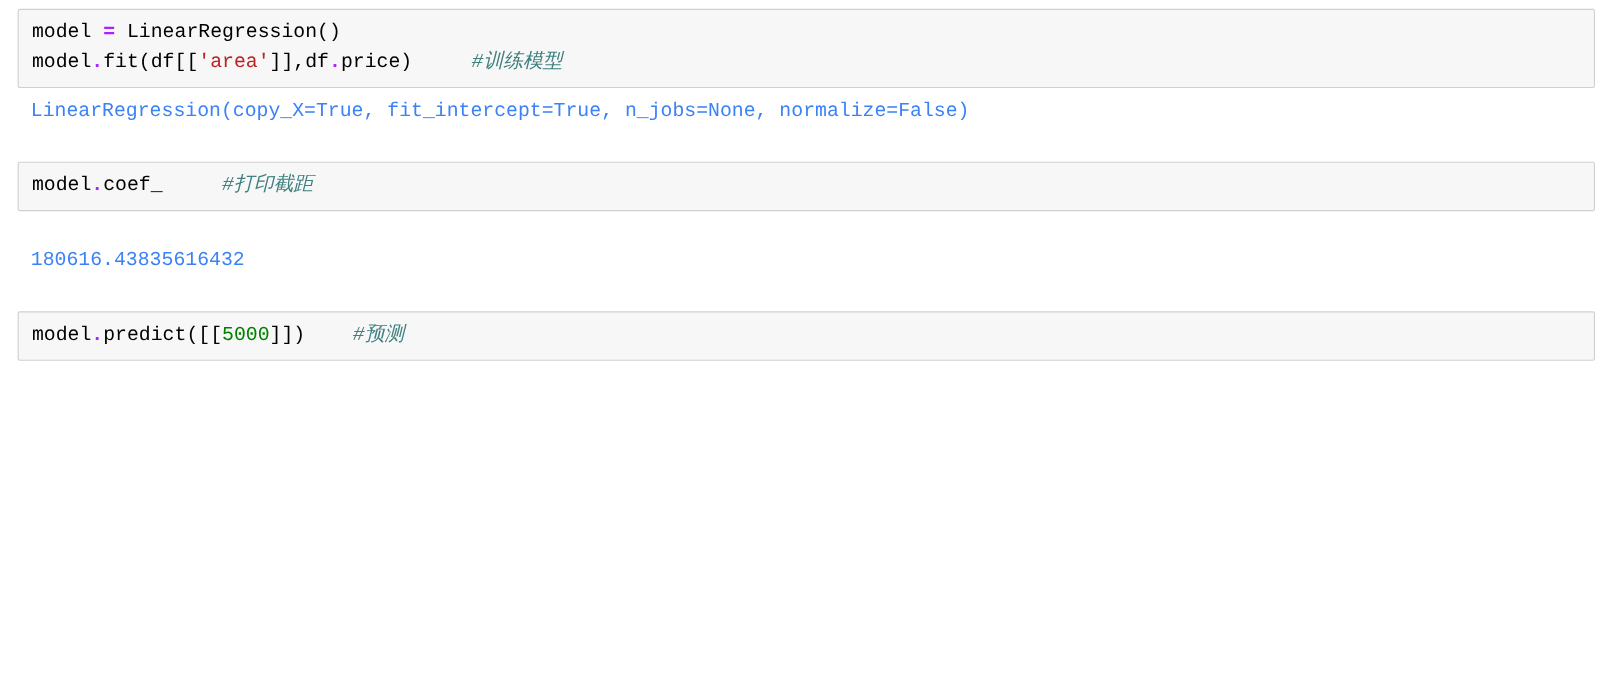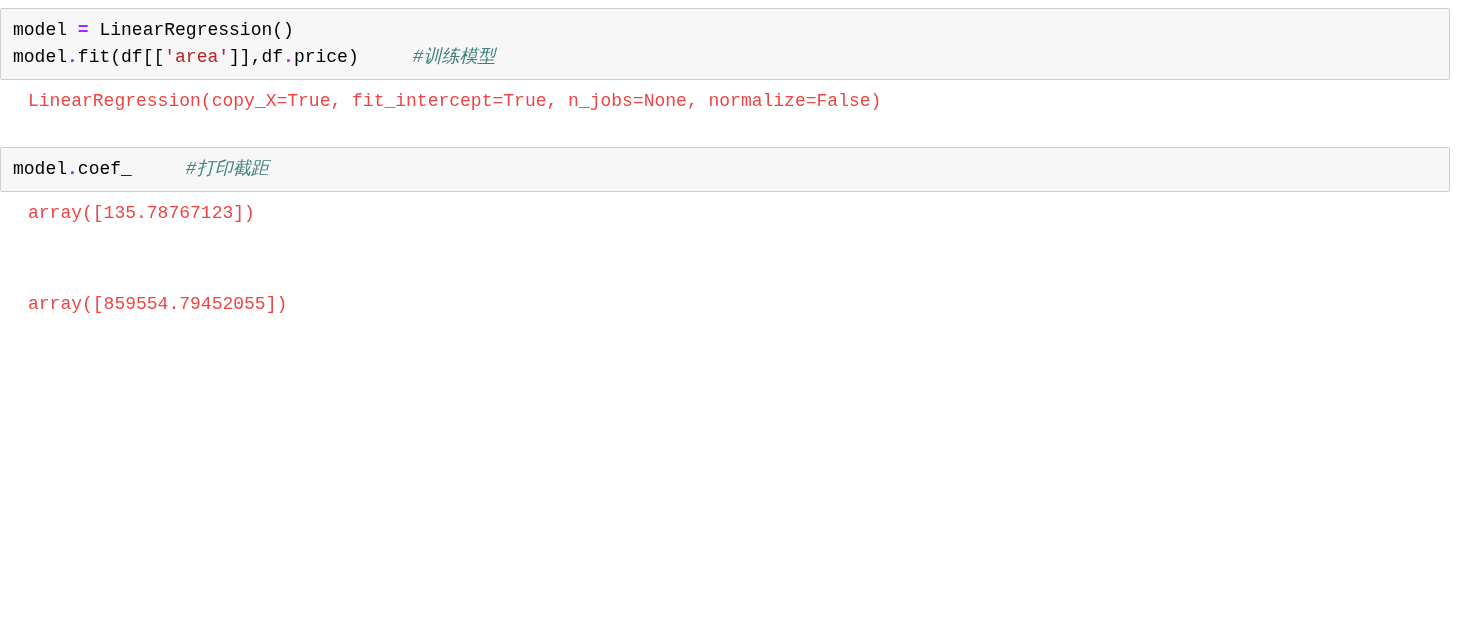--- a/index.html
+++ b/index.html
@@ -15,31 +15,32 @@
       padding: 8px 0;
     }
     .cell {
       margin-bottom: 4px;
     }
     .input-area {
       background: #f7f7f7;
       border: 1px solid #cfcfcf;
       border-radius: 2px;
       padding: 8px 12px;
+      margin-left: 16px;
       margin-right: 8px;
       white-space: pre;
       overflow-x: auto;
     }
     .output-area {
       padding: 8px 12px;
       margin-left: 16px;
       margin-right: 8px;
       white-space: pre;
       overflow-x: auto;
-      color: #ef4444;
+      color: #3b82f6;
     }
     .spacer {
       height: 20px;
     }
     
     .tok-var { color: #000000; }
     .tok-op { color: #aa22ff; font-weight: bold; }
     .tok-func { color: #000000; }
     .tok-punct { color: #000000; }
     .tok-str { color: #ba2121; }
@@ -52,25 +53,25 @@
 <div class="cell">
   <div class="input-area"><span class="tok-var">model </span><span class="tok-op">=</span><span class="tok-func"> LinearRegression()</span>
 <span class="tok-var">model</span><span class="tok-op">.</span><span class="tok-func">fit(df[[</span><span class="tok-str">'area'</span><span class="tok-punct">]],df</span><span class="tok-op">.</span><span class="tok-var">price)     </span><span class="tok-comment">#训练模型</span></div>
   <div class="output-area">LinearRegression(copy_X=True, fit_intercept=True, n_jobs=None, normalize=False)</div>
 </div>
 
 <div class="spacer"></div>
 
 <div class="cell">
   <div class="input-area"><span class="tok-var">model</span><span class="tok-op">.</span><span class="tok-var">coef_     </span><span class="tok-comment">#打印截距</span></div>
-  <div class="output-area">array([135.78767123])</div>
 </div>
 
 <div class="spacer"></div>
 
 <div class="cell">
+  <div class="output-area">180616.43835616432</div>
 </div>
 
 <div class="spacer"></div>
 
 <div class="cell">
-  <div class="output-area">array([859554.79452055])</div>
+  <div class="input-area"><span class="tok-var">model</span><span class="tok-op">.</span><span class="tok-func">predict([[</span><span class="tok-num">5000</span><span class="tok-punct">]])    </span><span class="tok-comment">#预测</span></div>
 </div>
 
 </body></html>

